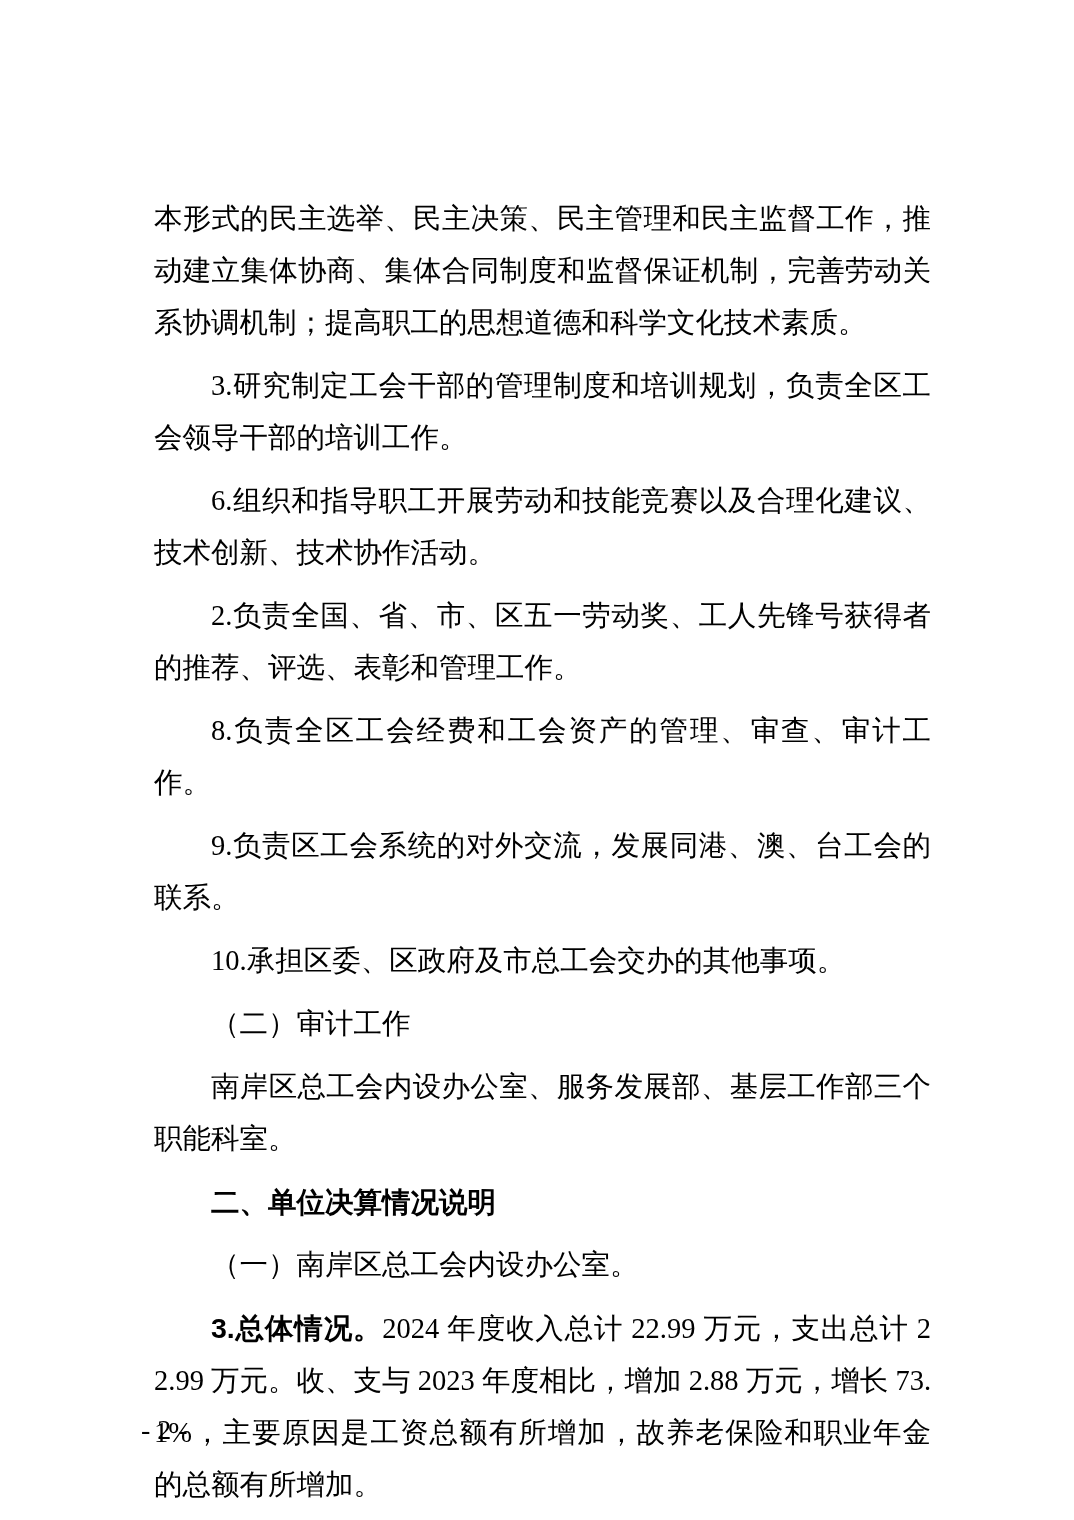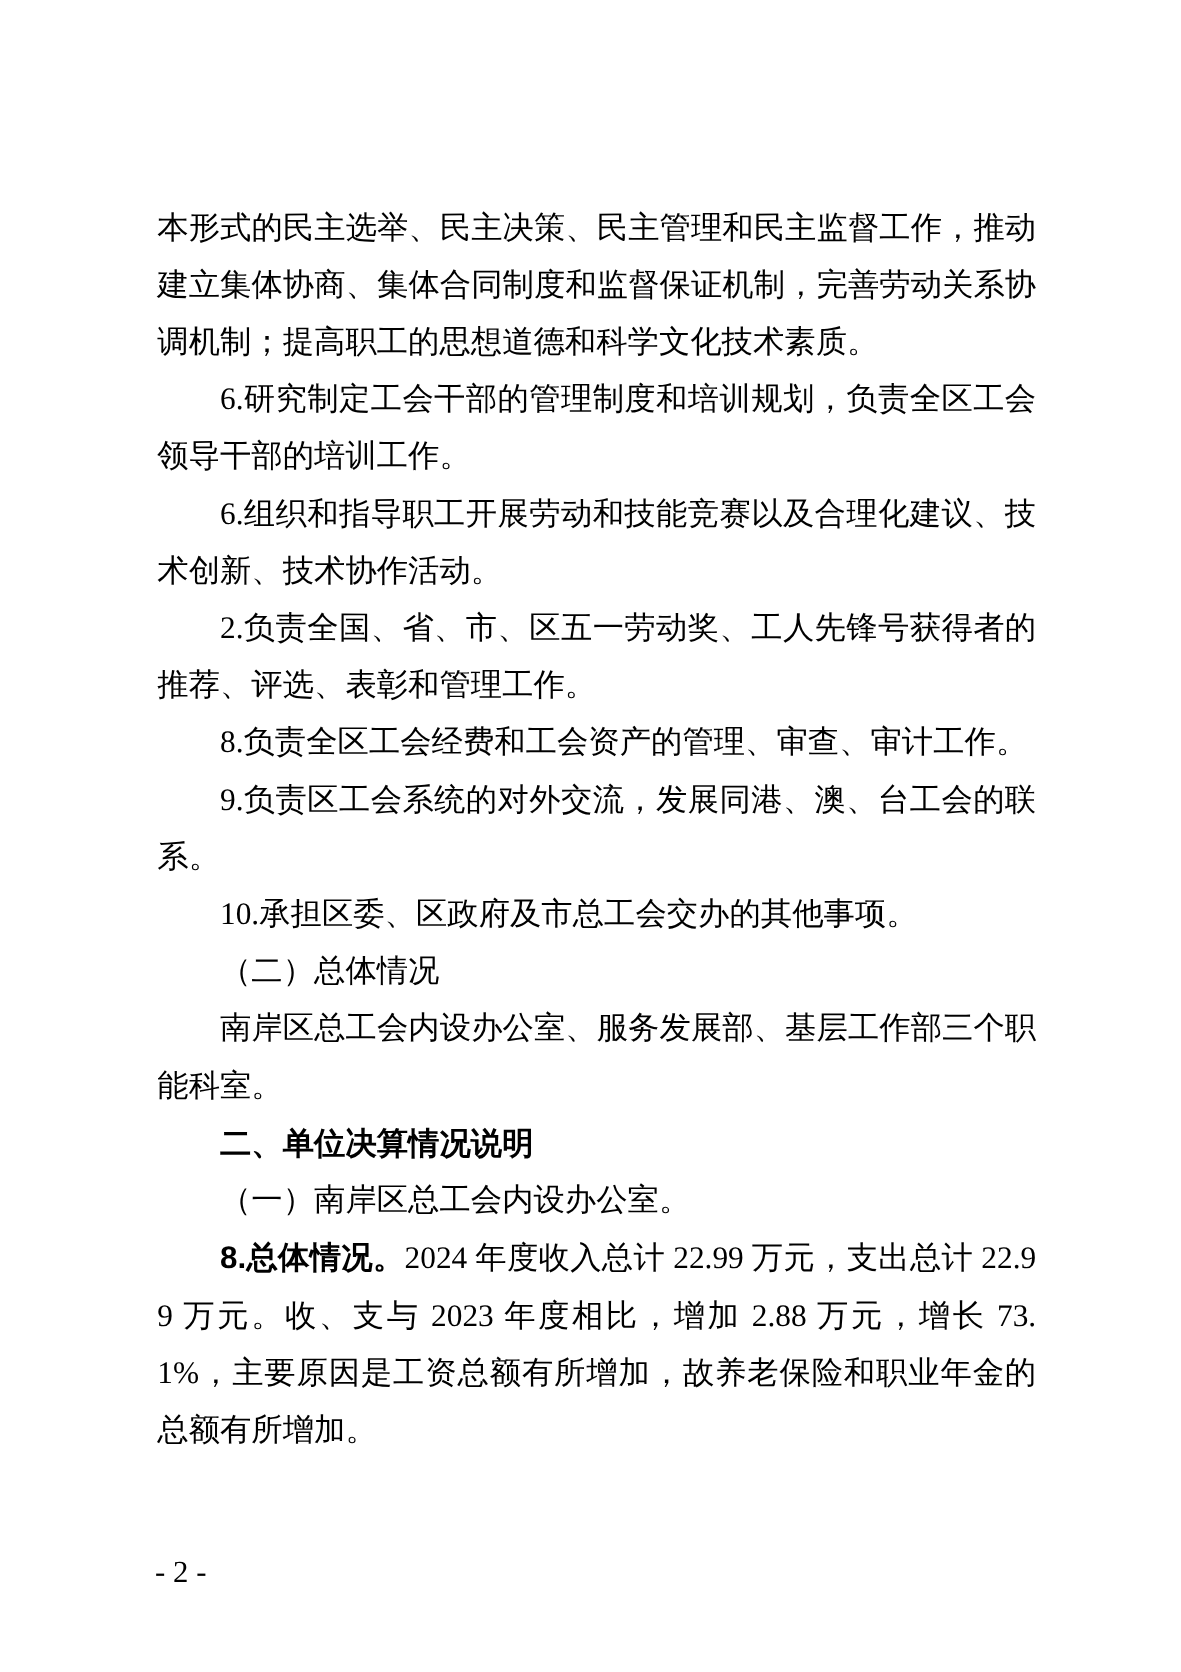--- a/index.html
+++ b/index.html
@@ -17,21 +17,21 @@
     font-family: "Liberation Serif", "DejaVu Serif", serif;
   }
   .doc-body {
     position: absolute;
     left: 143px;
     top: 182px;
     width: 799px;
     text-align: justify;
   }
   .para {
-    margin: 0;
+    margin: 11px;
     font-size: 28.5px;
     line-height: 52px;
     word-break: break-all;
   }
   .para.indent {
     text-indent: 2em;
   }
   
   .para.heading-bold,
   .seg-bold {
@@ -52,26 +52,26 @@
     font-family: "Liberation Serif", "DejaVu Serif", serif;
     color: #000000;
   }
 </style>
 </head>
 <body>
 
 <div class="page">
   <div class="doc-body" id="doc-body">
       <p class="para body"><span class="seg">本形式的民主选举、民主决策、民主管理和民主监督工作，推动建立集体协商、集体合同制度和监督保证机制，完善劳动关系协调机制；提高职工的思想道德和科学文化技术素质。</span></p>
-      <p class="para body indent"><span class="seg">6.研究制定工会干部的管理制度和培训规划，负责全区工会领导干部的培训工作。</span></p>
+      <p class="para body indent"><span class="seg">3.研究制定工会干部的管理制度和培训规划，负责全区工会领导干部的培训工作。</span></p>
       <p class="para body indent"><span class="seg">6.组织和指导职工开展劳动和技能竞赛以及合理化建议、技术创新、技术协作活动。</span></p>
       <p class="para body indent"><span class="seg">2.负责全国、省、市、区五一劳动奖、工人先锋号获得者的推荐、评选、表彰和管理工作。</span></p>
       <p class="para body indent"><span class="seg">8.负责全区工会经费和工会资产的管理、审查、审计工作。</span></p>
       <p class="para body indent"><span class="seg">9.负责区工会系统的对外交流，发展同港、澳、台工会的联系。</span></p>
       <p class="para body indent"><span class="seg">10.承担区委、区政府及市总工会交办的其他事项。</span></p>
-      <p class="para kaiti indent"><span class="seg">（二）总体情况</span></p>
+      <p class="para kaiti indent"><span class="seg">（二）审计工作</span></p>
       <p class="para body indent"><span class="seg">南岸区总工会内设办公室、服务发展部、基层工作部三个职能科室。</span></p>
       <p class="para heading-bold indent"><span class="seg">二、单位决算情况说明</span></p>
       <p class="para kaiti indent"><span class="seg">（一）南岸区总工会内设办公室。</span></p>
-      <p class="para body indent"><span class="seg seg-bold">8.总体情况。</span><span class="seg">2024 年度收入总计 22.99 万元，支出总计 22.99 万元。收、支与 2023 年度相比，增加 2.88 万元，增长 73.1%，主要原因是工资总额有所增加，故养老保险和职业年金的总额有所增加。</span></p>
+      <p class="para body indent"><span class="seg seg-bold">3.总体情况。</span><span class="seg">2024 年度收入总计 22.99 万元，支出总计 22.99 万元。收、支与 2023 年度相比，增加 2.88 万元，增长 73.1%，主要原因是工资总额有所增加，故养老保险和职业年金的总额有所增加。</span></p>
     </div>
   <div class="page-number">- 2 -</div>
 </div>
 
 </body></html>

